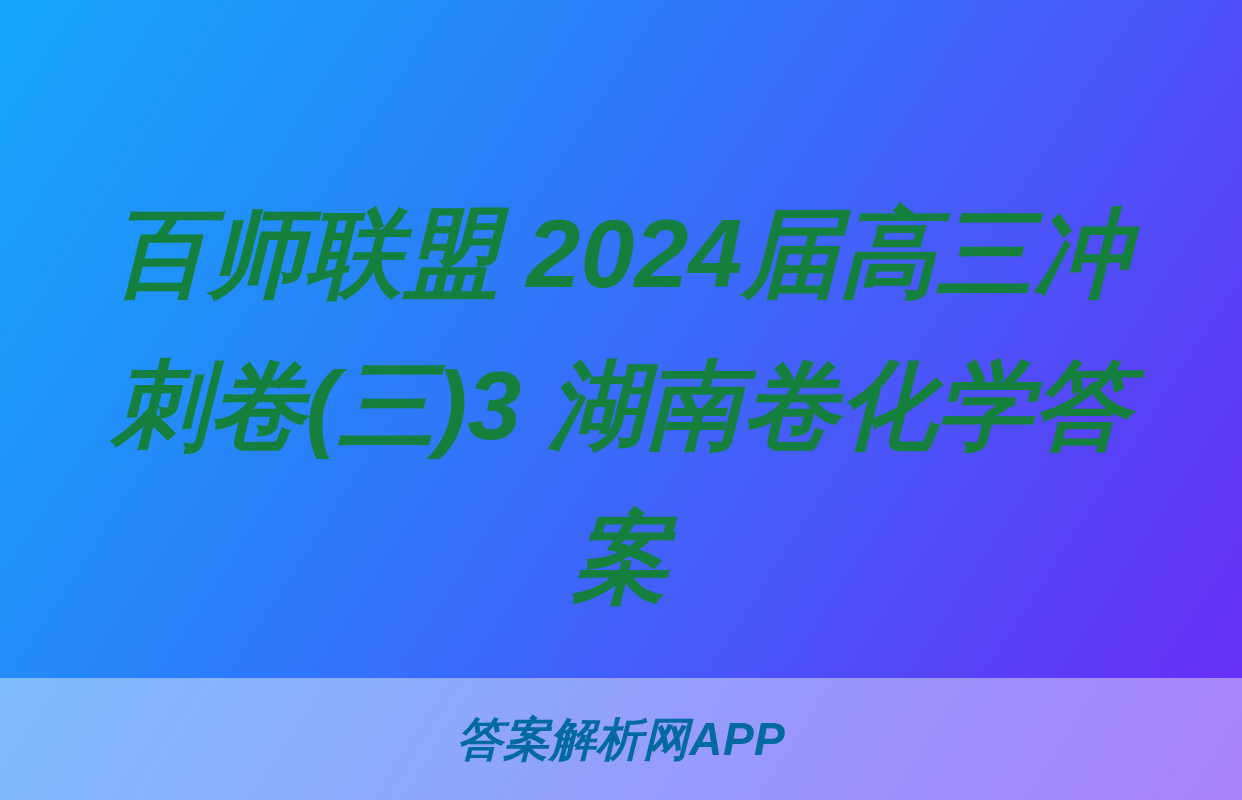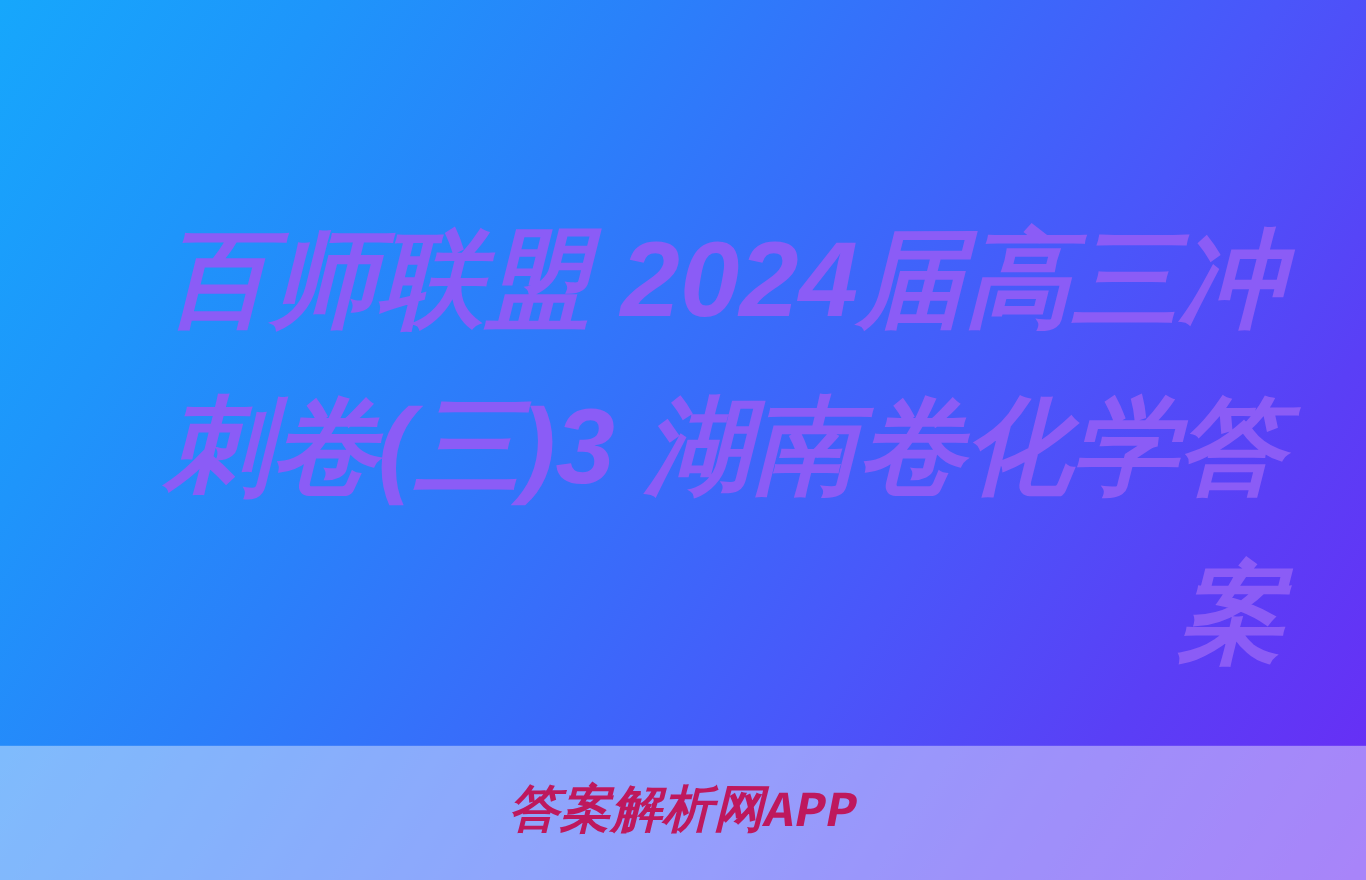--- a/index.html
+++ b/index.html
@@ -29,22 +29,22 @@
         #5a3ff6 82%,
         #6a2bf5 100%);
   }
 
   
   #title-block {
     position: absolute;
     left: 74px;
     right: 74px;
     top: 178px;
-    text-align: right;
-    color: #8b5cf6;
+    text-align: center;
+    color: #15803d;
     font-size: 97px;
     font-weight: 700;
     font-style: italic;
     line-height: 152px;
     letter-spacing: 0px;
     white-space: pre-wrap;
     word-break: break-all;
   }
 
   
@@ -54,28 +54,27 @@
     right: 0;
     top: 678px;
     height: 122px;
     background: rgba(255, 255, 255, 0.42);
     display: flex;
     align-items: center;
     justify-content: center;
   }
 
   #footer-watermark {
-    color: #be185d;
+    color: #0369a1;
     font-size: 46px;
     font-weight: 700;
     font-style: italic;
     letter-spacing: 0.5px;
     line-height: 1;
     white-space: nowrap;
-    font-family: Liberation Mono, monospace;
   }
 </style>
 </head>
 <body>
 
 <div id="poster">
 
   <div id="gradient-bg"></div>
 
   <div id="title-block"><span>百师联盟 2024届高三冲</span><span>刺卷(三)3 湖南卷化学答</span><span>案</span></div>

